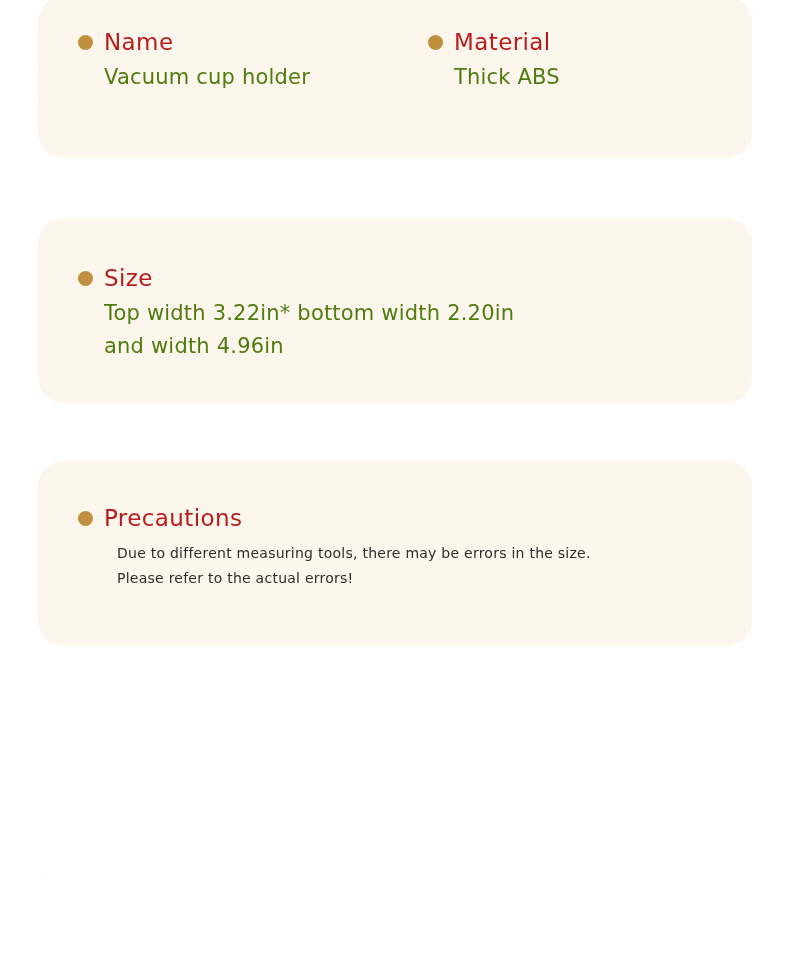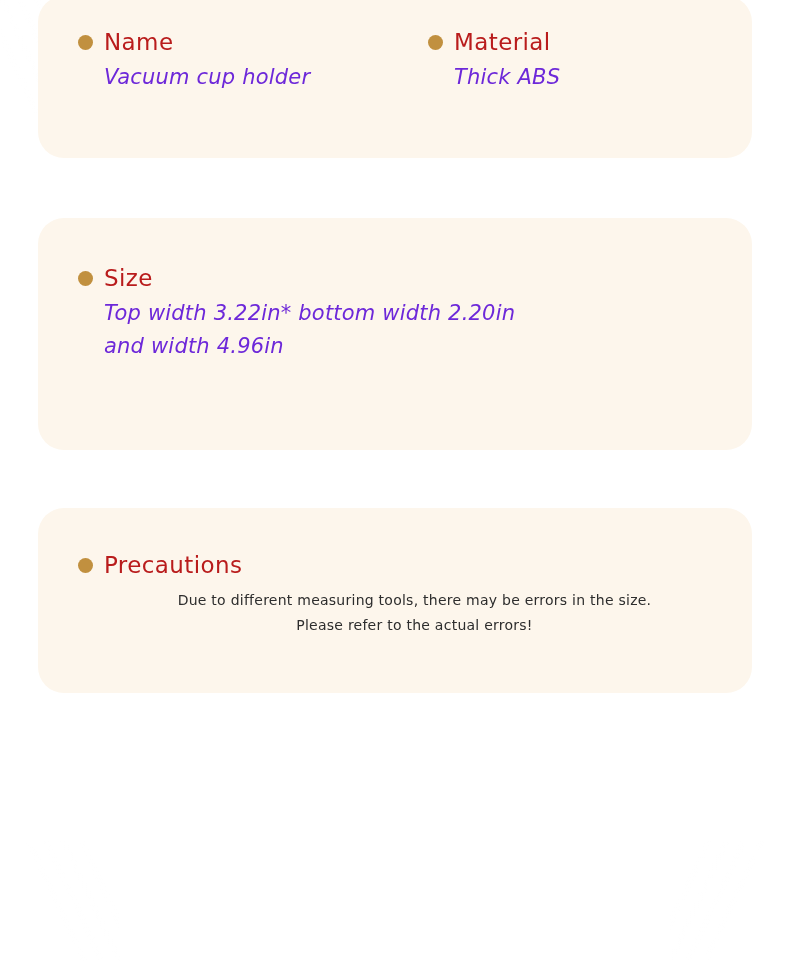--- a/index.html
+++ b/index.html
@@ -77,21 +77,21 @@
     height: 162px;
     padding: 34px 40px 0 40px;
   }
   #card-usage {
     margin-top: 57px;
     height: 155px;
     padding: 45px 40px 0 40px;
   }
   #card-size {
     margin-top: 60px;
-    height: 232px;
+    height: 185px;
     padding: 48px 40px 0 40px;
   }
   #card-precautions {
     margin-top: 58px;
     height: 185px;
     padding: 45px 40px 0 40px;
   }
 
   .row {
     display: flex;
@@ -122,26 +122,25 @@
     display: block;
   }
   .field-label {
     font-size: 23px;
     color: #b91c1c;
     line-height: 1.1;
     letter-spacing: 0.4px;
   }
   .field-value {
     font-size: 21px;
-    color: #6d28d9;
+    color: #4d7c0f;
     line-height: 1.55;
     margin-left: 26px;
     margin-top: 6px;
     letter-spacing: 0.2px;
-    font-style: italic;
   }
   .field-value .line {
     display: block;
     white-space: nowrap;
   }
 
   
   .note {
     font-size: 14px;
     color: #2d2d2d;
@@ -195,21 +194,21 @@
         <span class="dot" style="background: rgb(193, 144, 63);"></span>
         <span class="field-label">Size</span>
       </div>
       <div class="field-value">
         <span class="line">Top width 3.22in* bottom width 2.20in</span>
         <span class="line">and width 4.96in</span>
       </div>
     </div>
   </div>
 
-  <div class="card" id="card-precautions" style="background: rgb(253, 246, 236); text-align: center;">
+  <div class="card" id="card-precautions" style="background: rgb(253, 246, 236);">
     <div>
       <div class="field-head">
         <span class="dot" style="background: rgb(193, 144, 63);"></span>
         <span class="field-label">Precautions</span>
       </div>
       <div class="note">
         <span class="line">Due to different measuring tools, there may be errors in the size.</span>
         <span class="line">Please refer to the actual errors!</span>
       </div>
     </div>

